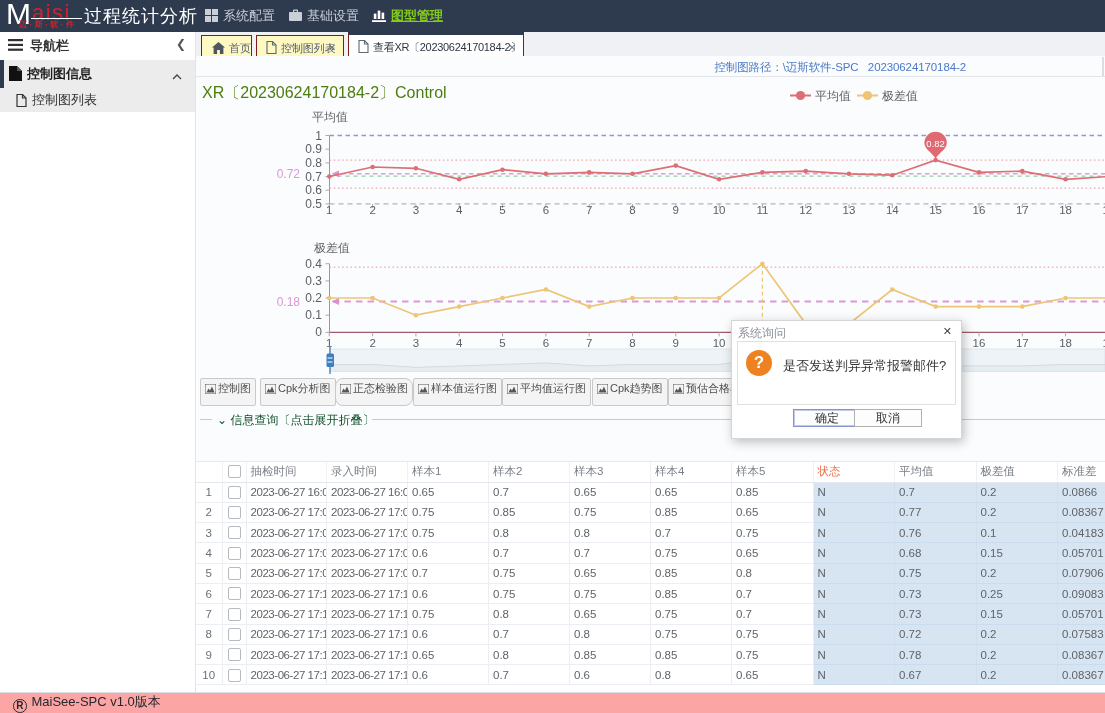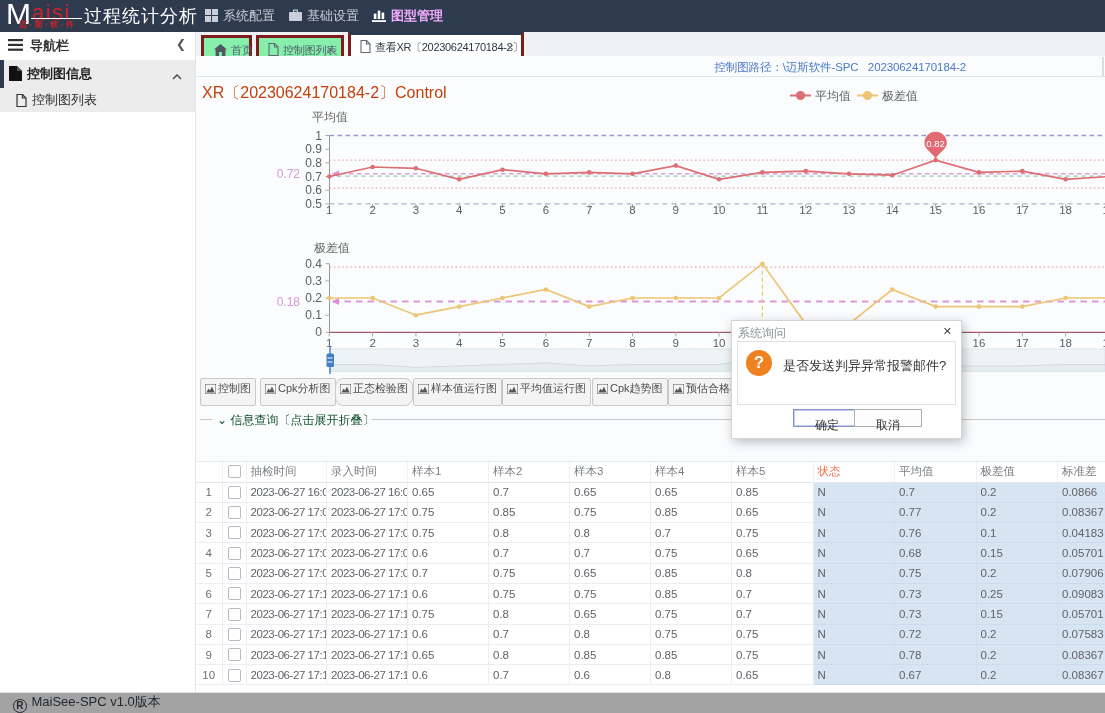--- a/index.html
+++ b/index.html
@@ -10,41 +10,41 @@
 
 #hdr{position:absolute;left:0;top:0;width:1105px;height:32px;background:#2e3b4e;}
 #logo{position:absolute;left:6px;top:1px;width:76px;height:30px;}
 #logoM{position:absolute;left:0px;top:-4px;color:#fff;font-size:30px;font-weight:400;}
 #logoA{position:absolute;left:26px;top:-1px;color:#d0222c;font-size:22px;font-weight:400;letter-spacing:1.5px;text-align:center;}
 #logoU{position:absolute;left:25px;top:16.5px;width:51px;height:1.6px;background:#fff;}
 #logoC{position:absolute;left:13px;top:17.5px;color:#d0222c;font-size:8px;white-space:nowrap;letter-spacing:2.5px;font-weight:700;}
 #apptitle{position:absolute;left:84px;top:4px;color:#fff;font-size:18px;letter-spacing:1px;}
 .navitem{position:absolute;top:0;height:32px;line-height:32px;color:#c9ced8;font-size:13px;}
 .navitem svg{vertical-align:-2px;margin-right:5px;}
-.navitem.active{color:#f0abfc;font-weight:700;}
+.navitem.active{color:#84cc16;font-weight:700;text-decoration:underline;}
 
 #tabbar{position:absolute;left:0;top:32px;width:1105px;height:30px;background:#eff1f4;border-bottom:1px solid #d8dce3;}
-.tab{position:absolute;top:3px;height:26px;background:#86efac;border:3px solid #7f1d1d;line-height:24px;font-size:11px;letter-spacing:-0.1px;color:#515a6e;white-space:nowrap;}
+.tab{position:absolute;top:3px;height:26px;background:#fef9c3;border:1px solid #7f1d1d;line-height:24px;font-size:11px;letter-spacing:-0.1px;color:#515a6e;white-space:nowrap;}
 .tab svg{vertical-align:-2px;margin-right:4px;}
 .tab .x{position:absolute;right:7px;top:0;color:#6a7380;font-size:10px;font-weight:400;}
 .tab.active{top:0;height:30px;background:#fff;border-bottom:0;border-top:3px solid #2e3b4e;line-height:25px;color:#2d3744;font-size:11px;letter-spacing:-0.3px;}
 
 #side{position:absolute;left:0;top:32px;width:196px;height:660px;background:#fff;border-right:1px solid #e4e4e4;}
 #side .shead{position:relative;height:28px;padding:5px 8px 0 8px;font-size:13px;color:#303133;font-weight:700;}
 #side .shead .coll{position:absolute;right:9px;top:5px;color:#555;font-weight:400;font-size:12px;}
 .snav1{position:relative;height:28px;line-height:28px;background:#ececec;border-left:4px solid #2e3b4e;font-size:13px;font-weight:700;color:#1f1f1f;padding-left:5px;}
 .snav2{position:relative;height:24px;line-height:24px;background:#ececec;font-size:13px;color:#303133;padding-left:16px;}
 .snav3{position:relative;height:24px;line-height:24px;background:#fff;font-size:13px;color:#303133;padding-left:16px;}
 .snav1 svg,.snav2 svg,.snav3 svg{vertical-align:-3px;margin-right:5px;}
 .snav1 .caret{position:absolute;right:8px;top:0;font-weight:400;color:#444;font-size:11px;}
 
 #main{position:absolute;left:196px;top:56px;width:909px;height:630px;background:#fbfcfd;}
 #crumb{position:absolute;left:0;top:0;width:909px;height:21px;border-bottom:1px solid #e2e5ea;}
 #crumb span{position:absolute;right:139px;top:4px;font-size:11.5px;letter-spacing:-0.1px;color:#4b79c8;}
-#ctitle{position:absolute;left:6px;top:27px;font-size:16px;color:#c2410c;}
+#ctitle{position:absolute;left:6px;top:27px;font-size:16px;color:#4d7c0f;}
 
 .cbtn{position:absolute;top:322px;height:28px;background:#f4f4f4;border:1px solid #c9c9c9;border-radius:2px;font-size:11px;color:#4e4e4e;line-height:18px;padding:0 4px;white-space:nowrap;}
 .cbtn svg{vertical-align:-2px;margin-right:2px;}
 
 #divid{position:absolute;left:0px;top:355px;width:909px;height:16px;font-size:12px;color:#14532d;}
 #divid .l1{position:absolute;left:4px;top:8px;width:12px;height:1px;background:#c9c9c9;}
 #divid .l2{position:absolute;left:176px;top:8px;width:733px;height:1px;background:#c9c9c9;}
 #divid .t{position:absolute;left:21px;top:1px;}
 
 #tbar{position:absolute;left:0;top:381px;width:909px;height:18px;font-size:12px;color:#595959;}
@@ -55,31 +55,31 @@
 table{border-collapse:collapse;table-layout:fixed;width:1001.5px;font-size:11.5px;color:#5f6368;}
 td.tm{letter-spacing:-0.45px;}
 th,td{height:20.3px;padding:0 0 0 4px;text-align:left;font-weight:400;white-space:nowrap;overflow:hidden;border-bottom:1px solid #ebeef5;border-right:1px solid #eceef2;}
 thead th{height:20px;color:#7a7f87;border-bottom:1px solid #e4e7ed;background:#fff;border-right:1px solid #f0f1f4;}
 td.num,th.num{text-align:center;padding:0;color:#6a6f77;}
 td.cb,th.cb{text-align:center;padding:0;}
 .blue{background:#d7e4f2;border-bottom:1px solid #cbdcee;border-right:1px solid #cfdfef;}
 th.st{color:#e8734d;}
 .cbox{display:inline-block;width:13px;height:13px;border:1px solid #b6bac2;border-radius:2px;background:#fff;vertical-align:middle;}
 
-#foot{position:absolute;left:0;top:692px;width:1105px;height:21px;background:#a3a3a3;border-top:1px solid #dcdfe6;font-size:13px;color:#24292f;}
+#foot{position:absolute;left:0;top:692px;width:1105px;height:21px;background:#fca5a5;border-top:1px solid #dcdfe6;font-size:13px;color:#24292f;}
 #foot .r{display:inline-block;width:13.5px;height:13.5px;border:1.4px solid #24292f;border-radius:50%;font-size:10px;font-weight:700;text-align:center;line-height:12.5px;margin:3px 5px 0 13px;vertical-align:-3px;}
 
 #dlg{position:absolute;left:731px;top:320px;width:231px;height:119px;background:#fff;border:1px solid #d4d4d4;box-shadow:2px 3px 10px rgba(0,0,0,.25);z-index:50;}
 #dlg .hd{position:relative;height:20px;font-size:12px;color:#8a8f99;padding:4px 0 0 6px;}
 #dlg .hd .x{position:absolute;right:9px;top:4px;color:#444;font-size:11px;font-weight:400;}
 #dlg .bd{position:absolute;left:5px;top:20px;width:219px;height:64px;border:1px solid #e0e0e0;}
 #dlg .q{position:absolute;left:8px;top:8px;width:26px;height:26px;border-radius:50%;background:#ef8220;color:#fff;font-size:17px;font-weight:700;text-align:center;line-height:26px;}
 #dlg .msg{position:absolute;left:45px;top:14.5px;font-size:13px;color:#333;white-space:nowrap;}
 #dlg .btns{position:absolute;left:0;top:88px;width:231px;height:20px;}
-#dlg button{-webkit-appearance:none;appearance:none;position:absolute;width:68px;height:18px;line-height:15px;padding:8px;font-size:12px;color:#333;font-family:"Liberation Sans",sans-serif;background:#fdfdfd;top:0;}
+#dlg button{-webkit-appearance:none;appearance:none;position:absolute;width:68px;height:18px;line-height:15px;padding:0;font-size:12px;color:#333;font-family:"Liberation Sans",sans-serif;background:#fdfdfd;top:0;}
 #dlg button.ok{left:61px;border:1px solid #8494cb;box-shadow:inset 0 0 0 1px #c3cbe8;}
 #dlg button.cc{left:122px;border:1px solid #b0b0b0;}
 svg text{font-family:"Liberation Sans",sans-serif;}
 </style>
 </head>
 <body>
 
 <div id="hdr">
   <div id="logo">
     <span id="logoM">M</span>

